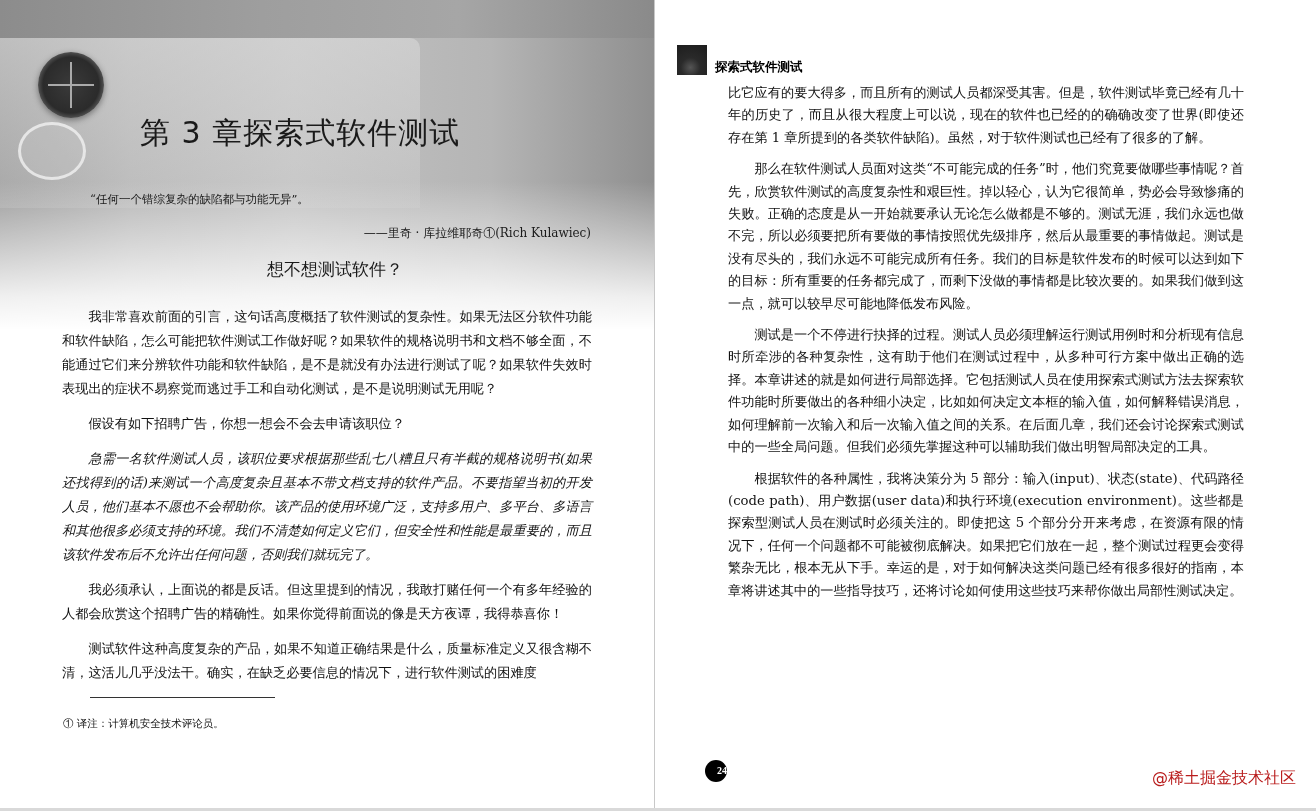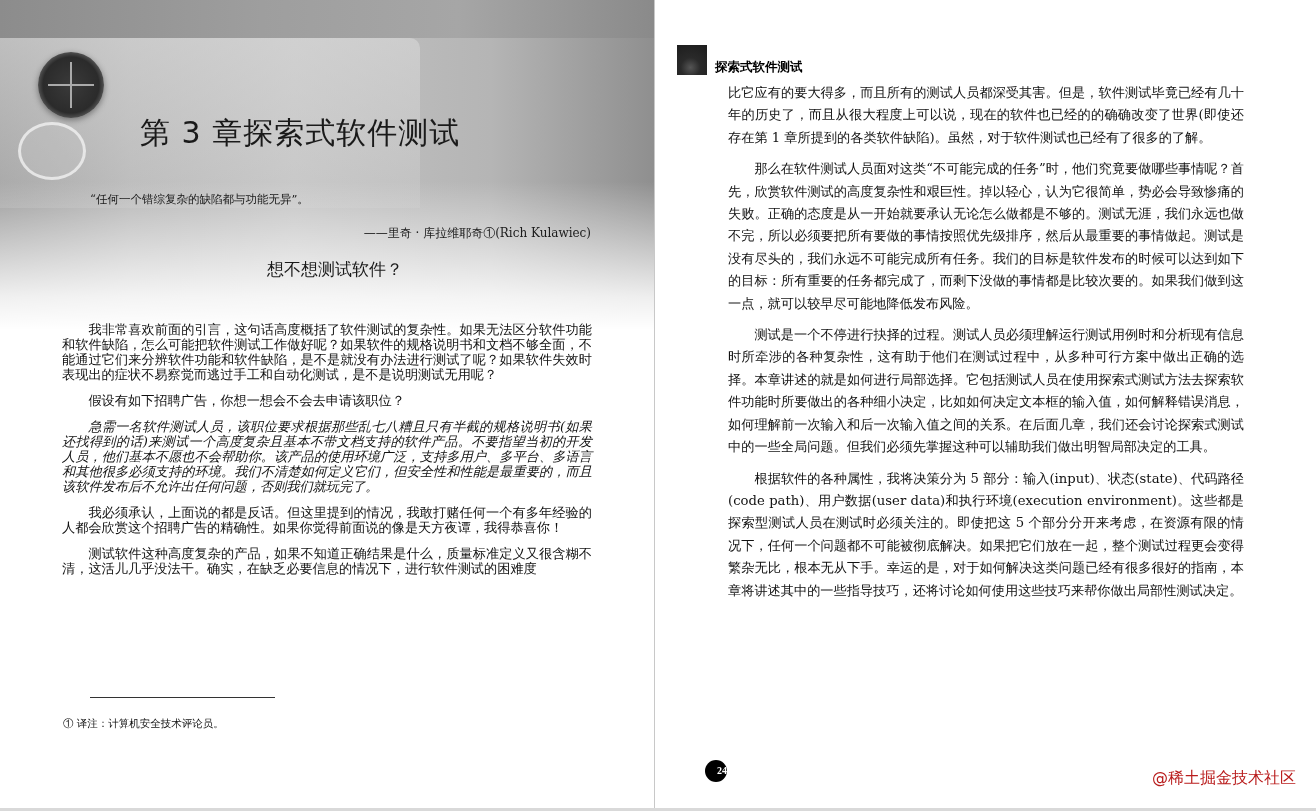--- a/index.html
+++ b/index.html
@@ -58,21 +58,21 @@
   .epigraph-author {
     position: absolute; right: 63px; top: 225px; font-size: 12px; color: #1a1a1a;
   }
   .section-title {
     position: absolute; left: 8px; width: 654px; top: 258px; text-align: center;
     font-family: "DejaVu Sans", "Liberation Sans", sans-serif;
     font-size: 17px; font-weight: normal; color: #1a1a1a;
   }
   .body-left {
     position: absolute; left: 62px; top: 305px; width: 530px;
-    font-size: 13.2px; line-height: 15px; text-align: justify; color: #111; margin-top: 17px;
+    font-size: 13.2px; line-height: 24px; text-align: justify; color: #111;
   }
   .body-left p { margin: 0 0 11px 0; text-indent: 2em; }
   .body-left p.ad { font-family: "DejaVu Serif", "Liberation Serif", serif; font-style: italic; }
   .footnote-rule {
     position: absolute; left: 90px; top: 697px; width: 185px; height: 1px; background: #333;
   }
   .footnote {
     position: absolute; left: 63px; top: 717px; font-size: 10.5px; color: #111;
   }
 

